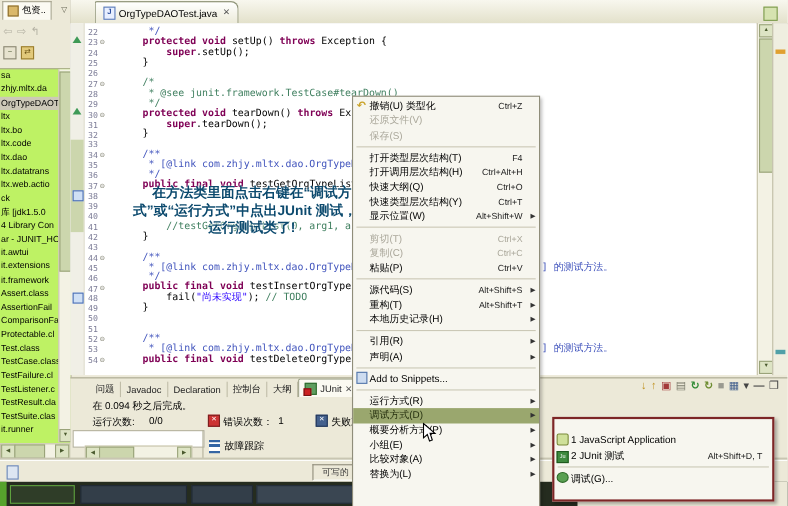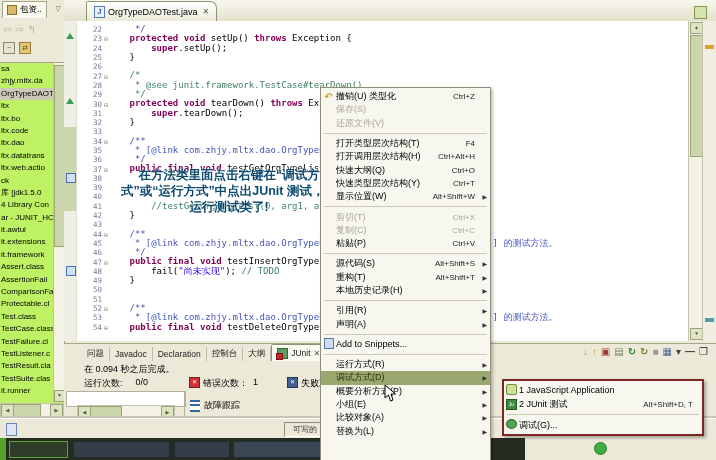--- a/index.html
+++ b/index.html
@@ -30,21 +30,21 @@
     background:linear-gradient(to bottom,#ffffff,#ecead9);border:1px solid #8d9377;border-bottom:none;border-radius:2px 7px 0 0;font-size:9px;white-space:nowrap;}
   .jicon{width:9px;height:10px;background:#e8efff;border:1px solid #5b7bb8;color:#2d4f9e;font-size:7px;font-weight:bold;line-height:9px;text-align:center;flex:none;}
   .etx{color:#555;font-size:8px;margin-left:2px;}
   .corner-icon{position:absolute;right:9px;top:6px;width:11px;height:11px;background:#d6e3b0;border:1px solid #7d9a4e;}
   
   .editor{position:absolute;left:64px;top:21px;width:624px;height:320px;background:#fff;overflow:hidden;}
   .markerbar{position:absolute;left:0;top:0;width:12px;height:100%;background:#f0efe6;border-right:1px solid #e0ded0;}
   .qdiff{position:absolute;left:0;top:106px;width:12px;height:84px;background:#ccd6ad;}
   .mk-tri{position:absolute;left:2px;width:0;height:0;border-left:4px solid transparent;border-right:4px solid transparent;border-bottom:6px solid #3e9a57;}
   .mk-blue{position:absolute;left:2px;width:8px;height:8px;background:#cfe0f5;border:1px solid #4a6fb5;}
-  .gutter{position:absolute;left:12px;top:4px;width:21px;margin-left:13px;}
+  .gutter{position:absolute;left:12px;top:4px;width:21px;}
   .gln{height:9.3px;display:flex;justify-content:flex-end;align-items:center;}
   .num{font-size:7.5px;color:#7b7b96;font-family:"DejaVu Sans Mono",monospace;}
   .fold{width:8px;font-size:6px;color:#8a8a7a;text-align:center;}
   .codewrap{position:absolute;left:33px;top:4px;right:0;}
   .cln{height:9.3px;line-height:9.3px;font-family:"DejaVu Sans Mono",monospace;font-size:9px;white-space:pre;}
   .sy-k{color:#7f0055;font-weight:bold;}
   .sy-p{color:#000;}
   .sy-c{color:#3f7f5f;}
   .sy-j{color:#4255bd;}
   .sy-s{color:#2a00ff;}
@@ -94,21 +94,21 @@
   .mdis{color:#aaa79a;}
   .mdis .msc{color:#aaa79a;}
   .msel{background:#9aa76e;color:#27310f;}
   .msep{height:1px;background:#cbc8b6;margin:3px 3px;}
   .ic-undo{color:#c9a227;font-weight:bold;font-size:10px;}
   .ic-snippet{display:inline-block;width:8px;height:9px;background:#cddcf0;border:1px solid #5577aa;}
   .ic-jsapp{display:inline-block;width:9px;height:9px;background:#cfe09a;border:1px solid #7a8a3a;border-radius:2px;}
   .ic-junit{display:inline-block;width:9px;height:9px;background:#3f8a3f;border:1px solid #1f5a1f;color:#fff;font-size:5px;line-height:9px;text-align:center;}
   .ic-bug{display:inline-block;width:9px;height:8px;background:#5aa052;border:1px solid #2f6b2a;border-radius:50%;}
   .smenu{position:absolute;left:502px;top:379px;width:198px;background:#f7f6ef;border:2px solid #7d2626;
-    box-shadow:2px 2px 3px rgba(0,0,0,.3);padding:2px 0;z-index:61;}
+    box-shadow:2px 2px 3px rgba(0,0,0,.3);padding:12px 0;z-index:61;}
   .smenu .mitem{height:14px;}
   .smenu .msc{padding-right:6px;}
   .cursor{position:absolute;left:384px;top:384px;z-index:70;}
 </style>
 </head>
 <body>
 
 <div class="screen">
 
   <div class="explorer">
@@ -444,25 +444,25 @@
   </div>
 
   <div class="cmenu" id="cmenu">
       <div class="mitem">
         <span class="mico"><span class="ic-undo">↶</span></span>
         <span class="mlab">撤销(U) 类型化</span>
         <span class="msc">Ctrl+Z</span>
       </div>
       <div class="mitem mdis">
         <span class="mico"></span>
+        <span class="mlab">还原文件(V)</span>
+      </div>
+      <div class="mitem mdis">
+        <span class="mico"></span>
         <span class="mlab">保存(S)</span>
-      </div>
-      <div class="mitem mdis">
-        <span class="mico"></span>
-        <span class="mlab">还原文件(V)</span>
       </div>
       <div class="msep"></div>
       <div class="mitem">
         <span class="mico"></span>
         <span class="mlab">打开类型层次结构(T)</span>
         <span class="msc">F4</span>
       </div>
       <div class="mitem">
         <span class="mico"></span>
         <span class="mlab">打开调用层次结构(H)</span>

